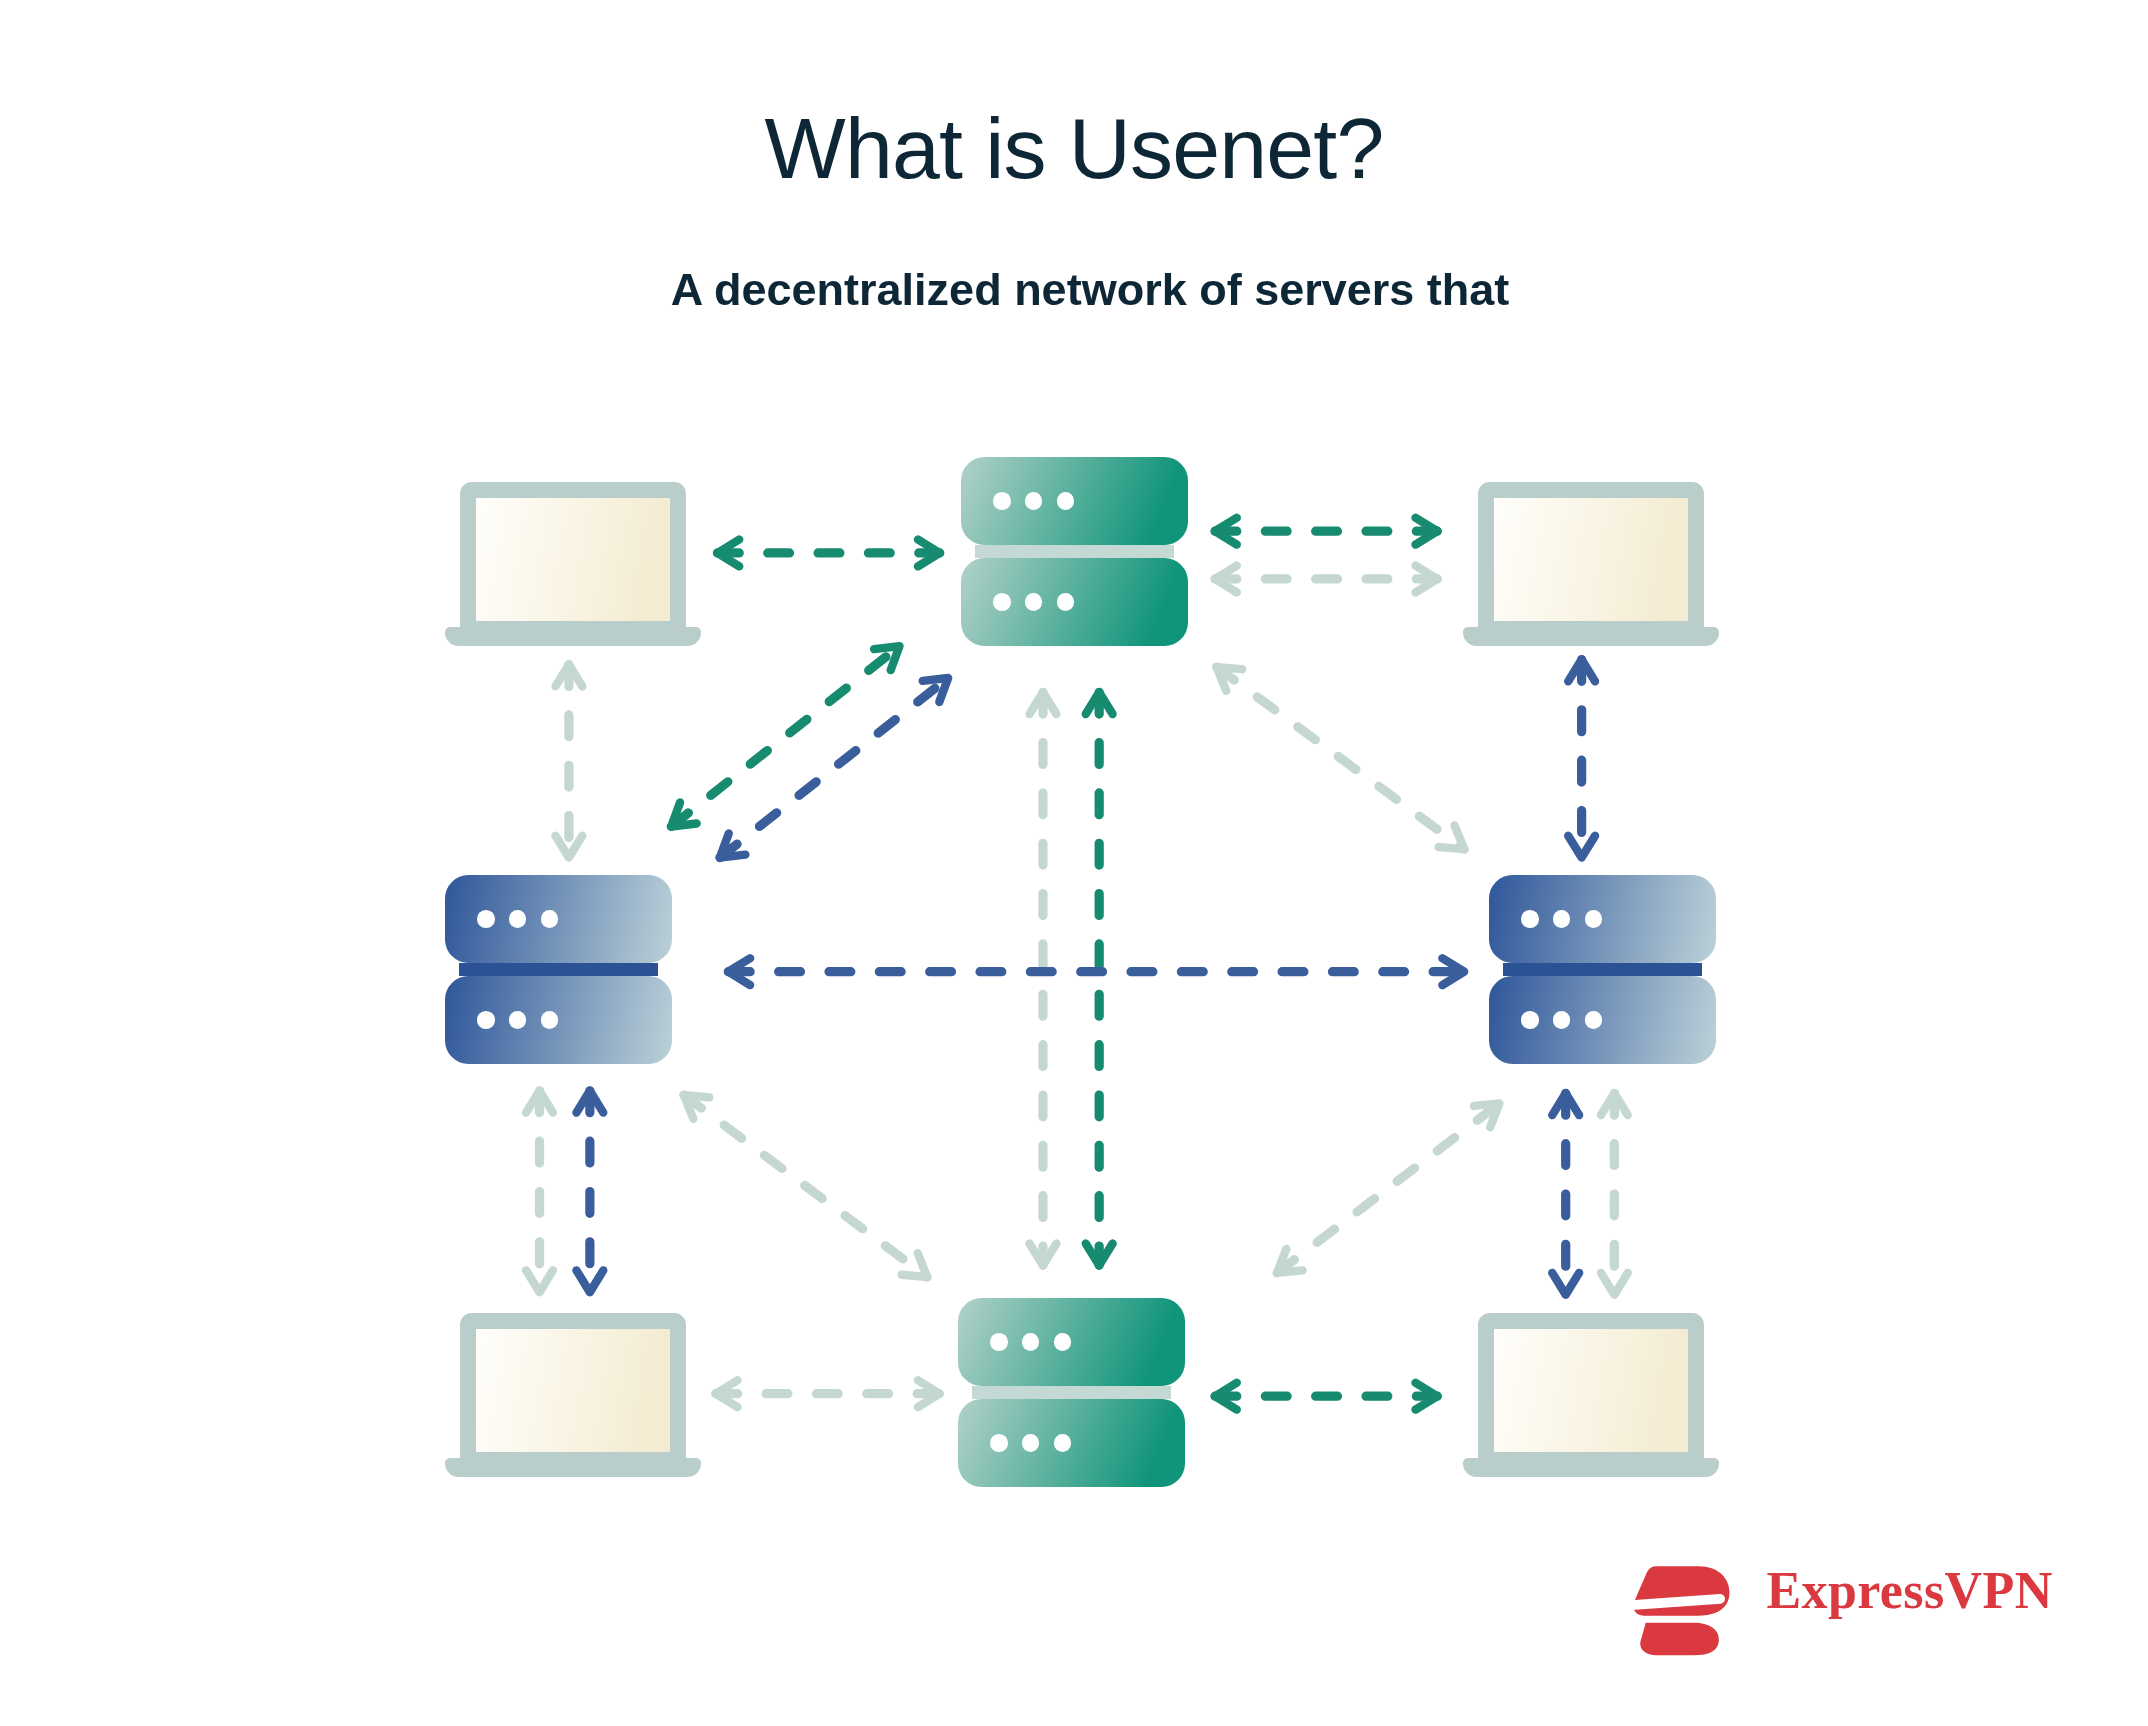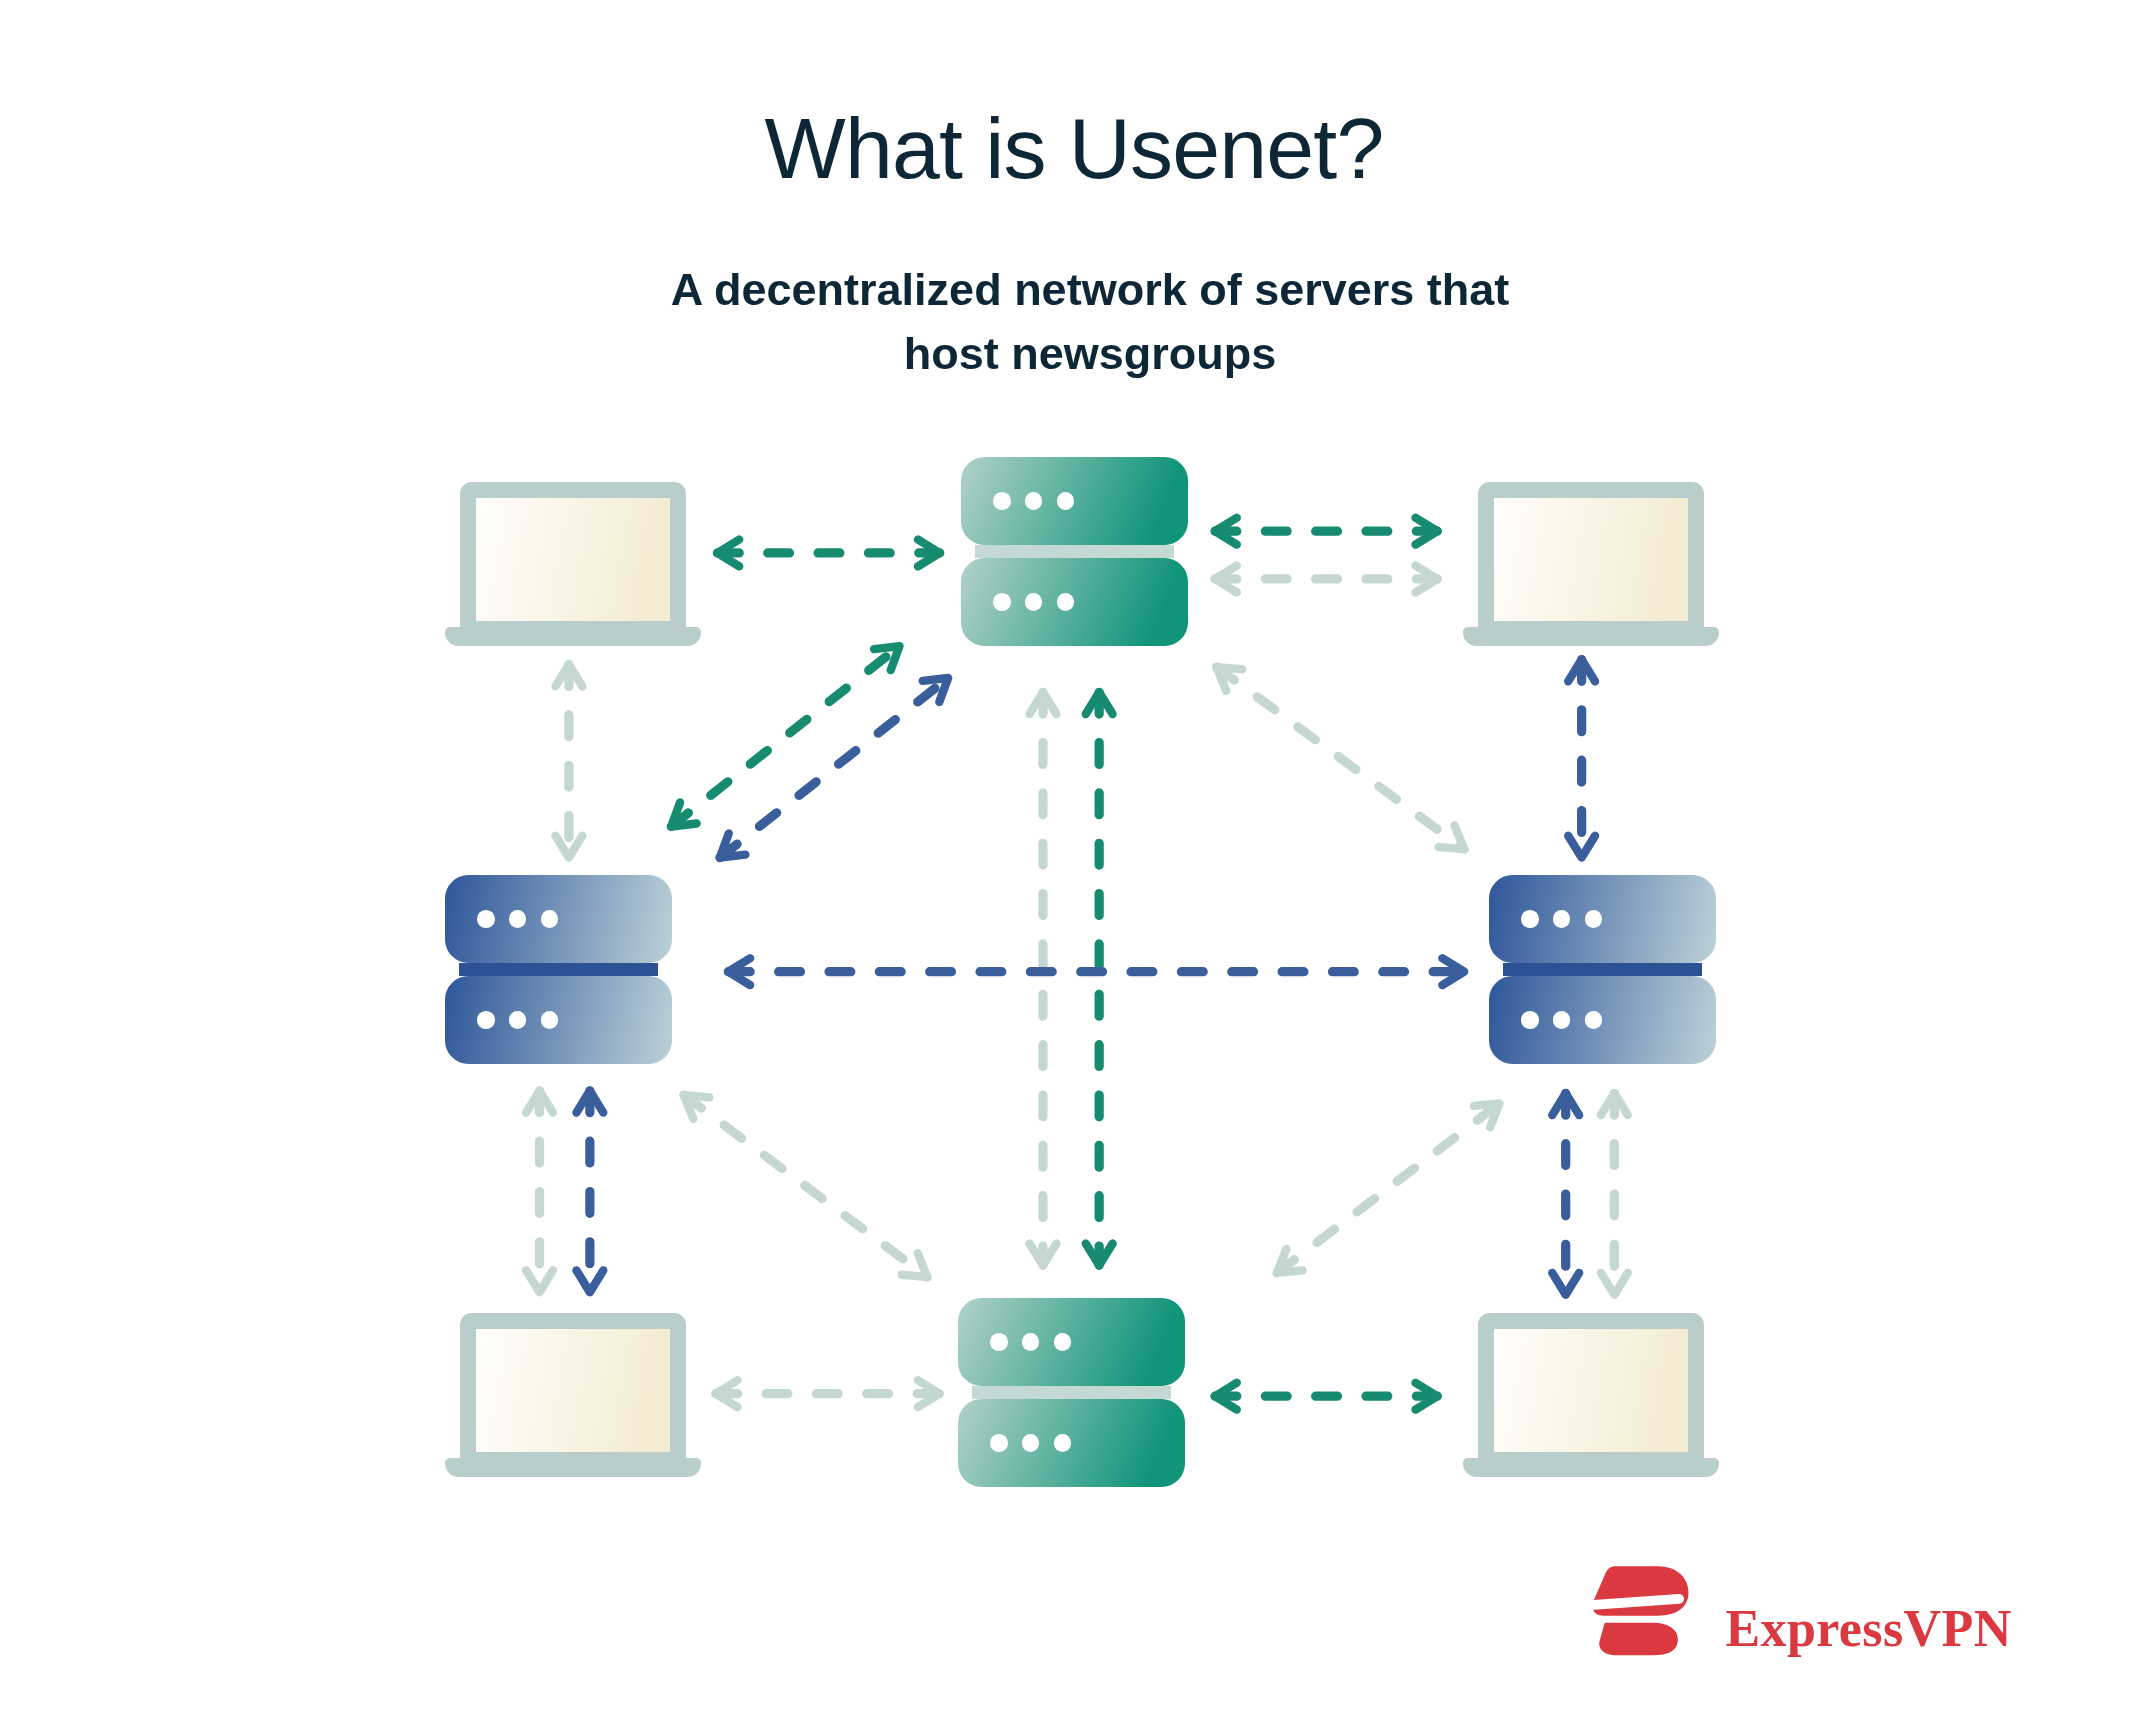--- a/index.html
+++ b/index.html
@@ -113,43 +113,43 @@
     right: 0;
     bottom: 0;
     height: 19.3px;
     background: var(--laptop_frame, #b9cecb);
     border-radius: 5px 5px 13.4px 13.4px;
   }
 
   
   .brand {
     position: absolute;
-    left: 1578px;
+    left: 1619px;
     top: 1561px;
     display: flex;
-    align-items: flex-end;
+    align-items: flex-start;
     gap: 23.5px;
   }
   .brand-icon { width: 124px; height: 97px; }
   .brand-text {
     font-family: "Liberation Serif", serif;
     font-size: 52px;
     font-weight: 700;
     color: var(--brand_red, #da3940);
     letter-spacing: 0.4px;
   }
 </style>
 </head>
 <body>
 
 <div class="page">
 
   <h1 class="title">What is Usenet?</h1>
 
-  <p class="subtitle"><span>A decentralized network of servers that</span><br><span>host newsgroups</span></p>
+  <p class="subtitle"><span>A decentralized network of servers that</span><br></p>
 
   <div class="diagram" id="diagram">
     <svg class="arrow-layer" id="arrow-layer" viewBox="0 0 2560 2057">
       <defs id="arrow-defs">
           <marker id="head-green" markerUnits="userSpaceOnUse" markerWidth="48" markerHeight="48" viewBox="0 0 48 48" refX="38" refY="24" orient="auto-start-reverse">
             <path d="M12 8 L38 24 L12 40" fill="none" stroke="#168b70" stroke-width="10" stroke-linecap="round" stroke-linejoin="round"></path>
           </marker>
           <marker id="head-navy" markerUnits="userSpaceOnUse" markerWidth="48" markerHeight="48" viewBox="0 0 48 48" refX="38" refY="24" orient="auto-start-reverse">
             <path d="M12 8 L38 24 L12 40" fill="none" stroke="#3a5e9b" stroke-width="10" stroke-linecap="round" stroke-linejoin="round"></path>
           </marker>

